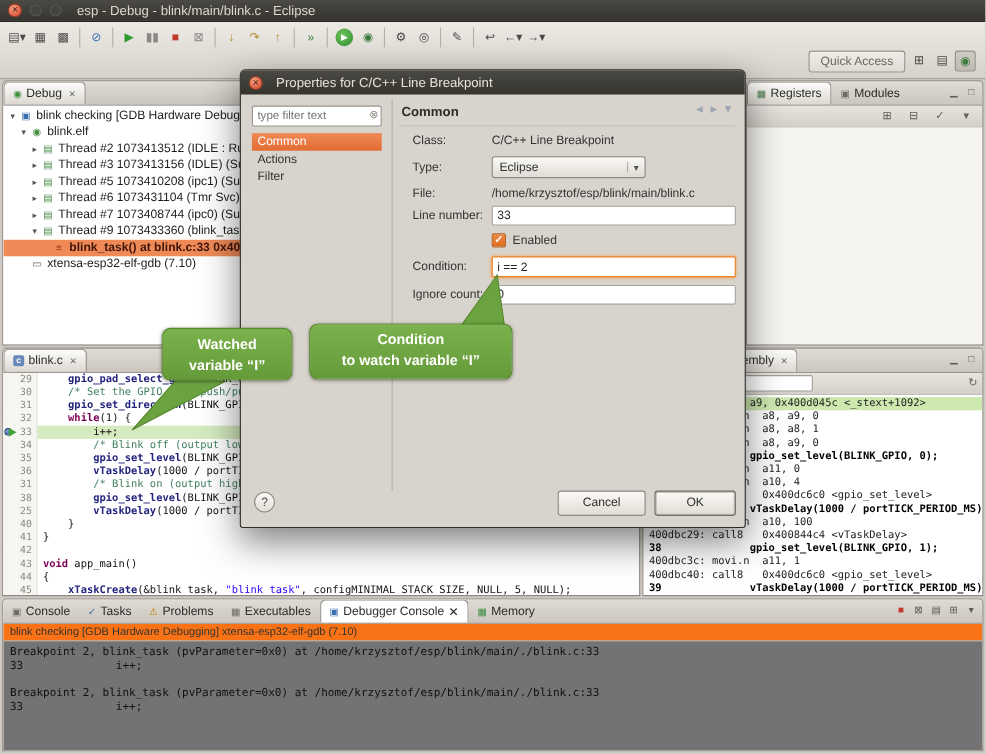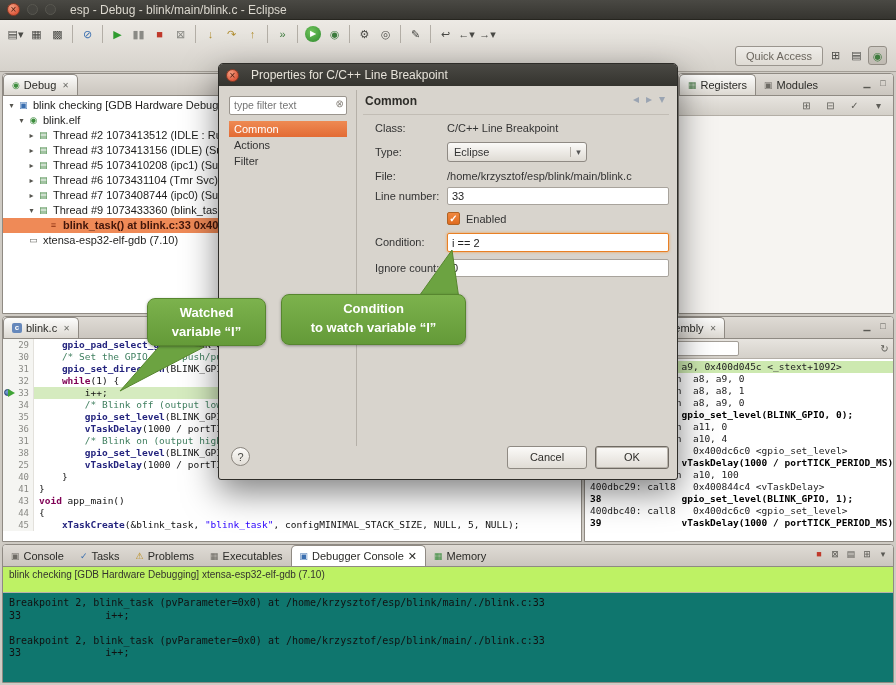--- a/index.html
+++ b/index.html
@@ -93,24 +93,24 @@
     white-space:pre; color:#222; padding-left:5px; }
   .dis-row.src { font-weight:bold; color:#000; }
   .dis-row.current { background:#CDE9B0; }
 
   
   #console-panel { left:2px; top:544px; width:892px; height:139px; }
   #console-tabs { display:flex; align-items:flex-end; height:22px; }
   .ctab { display:inline-flex; align-items:center; gap:4px; padding:0 8px; height:21px; font-size:11px; color:#2b2b28; }
   .ctab.active { background:#fff; border:1px solid #8f8a83; border-bottom:none; border-radius:5px 5px 0 0; }
   .ctab .ci { font-size:9px; }
-  .console-header { height:26px; background:#bef264; border-bottom:1px solid #b8b3ab; font-size:10px;
+  .console-header { height:16px; background:#f97316; border-bottom:1px solid #b8b3ab; font-size:10px;
     color:#34332f; line-height:16px; padding-left:6px; }
   #console-text { font-family:"DejaVu Sans Mono", monospace; font-size:10px; line-height:12.5px;
-    color:#111; padding:4px 6px; background:#0f766e; height:99px; }
+    color:#111; padding:4px 6px; background:#737373; height:99px; }
 
   
   #dialog { position:absolute; left:218px; top:63px; width:460px; height:417px; z-index:50;
     background:#D8D4CD; border:1px solid #2e2d29; border-radius:5px 5px 3px 3px;
     box-shadow:0 12px 34px rgba(0,0,0,.5); }
   .dlg-title { position:absolute; left:0; top:0; width:100%; height:22px;
     background:linear-gradient(#4a4944,#34332e); border-radius:4px 4px 0 0; display:flex; align-items:center; }
   .dlg-title .wtitle { margin-left:12px; font-size:12px; color:#e6e2d9; }
   .dlg-filter { position:absolute; left:10px; top:31px; width:118px; height:19px; }
   .dlg-filter input { width:100%; height:100%; border:1px solid #9a958e; border-radius:2px; font-size:10.5px;
@@ -305,20 +305,21 @@
         <div class="code-line"><span class="gut-marker"></span><span class="gut-num">32</span><span class="code-text"><span class="seg-pl">    </span><span class="seg-kw">while</span><span class="seg-pl">(1) {</span></span></div>
         <div class="code-line cur"><span class="gut-marker"><span class="bp"></span><span class="ip"></span></span><span class="gut-num">33</span><span class="code-text"><span class="seg-pl">        i++;</span></span></div>
         <div class="code-line"><span class="gut-marker"></span><span class="gut-num">34</span><span class="code-text"><span class="seg-cmt">        /* Blink off (output low) */</span></span></div>
         <div class="code-line"><span class="gut-marker"></span><span class="gut-num">35</span><span class="code-text"><span class="seg-fn">        gpio_set_level</span><span class="seg-pl">(BLINK_GPIO, 0);</span></span></div>
         <div class="code-line"><span class="gut-marker"></span><span class="gut-num">36</span><span class="code-text"><span class="seg-fn">        vTaskDelay</span><span class="seg-pl">(1000 / portTICK_PERIOD_MS);</span></span></div>
         <div class="code-line"><span class="gut-marker"></span><span class="gut-num">31</span><span class="code-text"><span class="seg-cmt">        /* Blink on (output high) */</span></span></div>
         <div class="code-line"><span class="gut-marker"></span><span class="gut-num">38</span><span class="code-text"><span class="seg-fn">        gpio_set_level</span><span class="seg-pl">(BLINK_GPIO, 1);</span></span></div>
         <div class="code-line"><span class="gut-marker"></span><span class="gut-num">25</span><span class="code-text"><span class="seg-fn">        vTaskDelay</span><span class="seg-pl">(1000 / portTICK_PERIOD_MS);</span></span></div>
         <div class="code-line"><span class="gut-marker"></span><span class="gut-num">40</span><span class="code-text"><span class="seg-pl">    }</span></span></div>
         <div class="code-line"><span class="gut-marker"></span><span class="gut-num">41</span><span class="code-text"><span class="seg-pl">}</span></span></div>
+        <div class="code-line"><span class="gut-marker"></span><span class="gut-num">42</span><span class="code-text"><span class="seg-pl"></span></span></div>
         <div class="code-line"><span class="gut-marker"></span><span class="gut-num">43</span><span class="code-text"><span class="seg-kw">void</span><span class="seg-pl"> app_main()</span></span></div>
         <div class="code-line"><span class="gut-marker"></span><span class="gut-num">44</span><span class="code-text"><span class="seg-pl">{</span></span></div>
         <div class="code-line"><span class="gut-marker"></span><span class="gut-num">45</span><span class="code-text"><span class="seg-fn">    xTaskCreate</span><span class="seg-pl">(&amp;blink_task, </span><span class="seg-str">"blink_task"</span><span class="seg-pl">, configMINIMAL_STACK_SIZE, NULL, 5, NULL);</span></span></div>
       </div>
   </div>
 
   <div class="panel" id="disasm-panel">
     <div class="tabbar">
       <div class="tab active">
         <span class="tabicon" style="color:#556">≡</span>
@@ -344,20 +345,21 @@
         <div class="dis-row">400dbc1b: addi.n  a8, a8, 1</div>
         <div class="dis-row">400dbc1d: s32i.n  a8, a9, 0</div>
         <div class="dis-row src">35              gpio_set_level(BLINK_GPIO, 0);</div>
         <div class="dis-row">400dbc1f: movi.n  a11, 0</div>
         <div class="dis-row">400dbc21: movi.n  a10, 4</div>
         <div class="dis-row">400dbc23: call8   0x400dc6c0 &lt;gpio_set_level&gt;</div>
         <div class="dis-row src">36              vTaskDelay(1000 / portTICK_PERIOD_MS);</div>
         <div class="dis-row">400dbc26: movi.n  a10, 100</div>
         <div class="dis-row">400dbc29: call8   0x400844c4 &lt;vTaskDelay&gt;</div>
         <div class="dis-row src">38              gpio_set_level(BLINK_GPIO, 1);</div>
+        <div class="dis-row">400dbc3c: movi.n  a11, 1</div>
         <div class="dis-row">400dbc40: call8   0x400dc6c0 &lt;gpio_set_level&gt;</div>
         <div class="dis-row src">39              vTaskDelay(1000 / portTICK_PERIOD_MS);</div>
       </div>
   </div>
 
   <div class="panel" id="console-panel">
     <div class="tabbar">
       <div id="console-tabs" style="display: flex;">
           <div class="ctab">
             <span class="ci" style="color: rgb(109, 106, 100);">▣</span>

